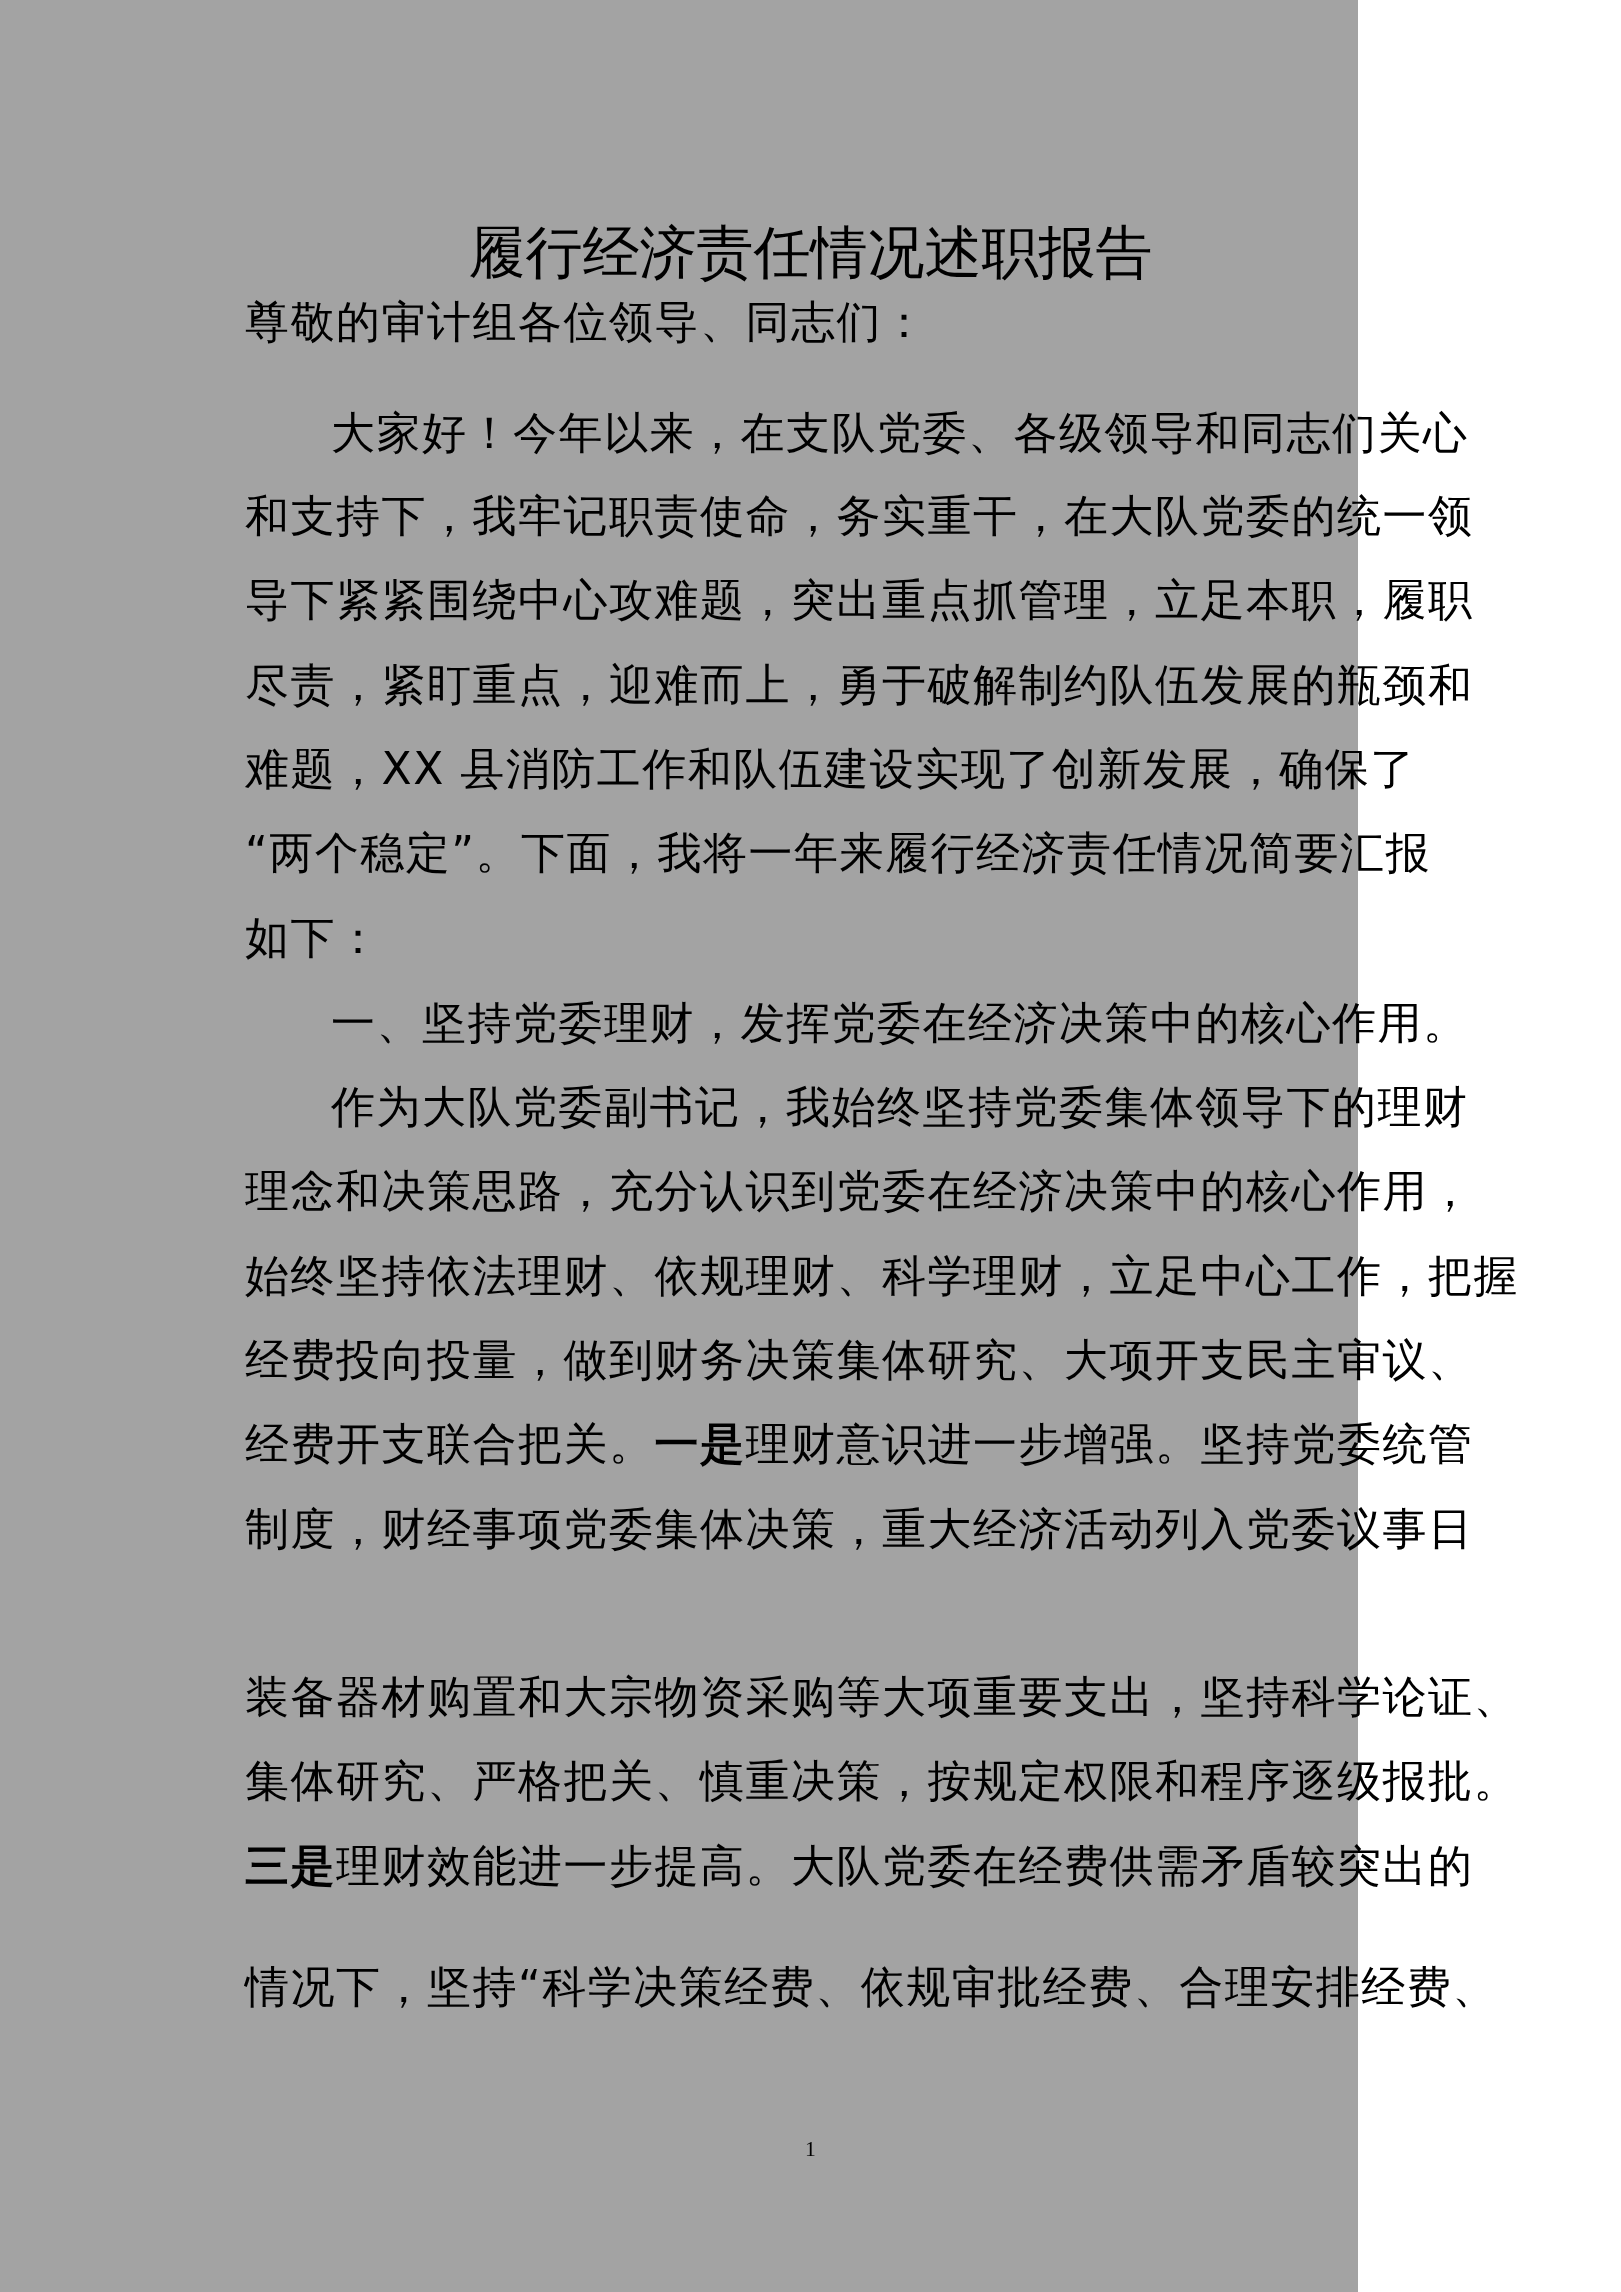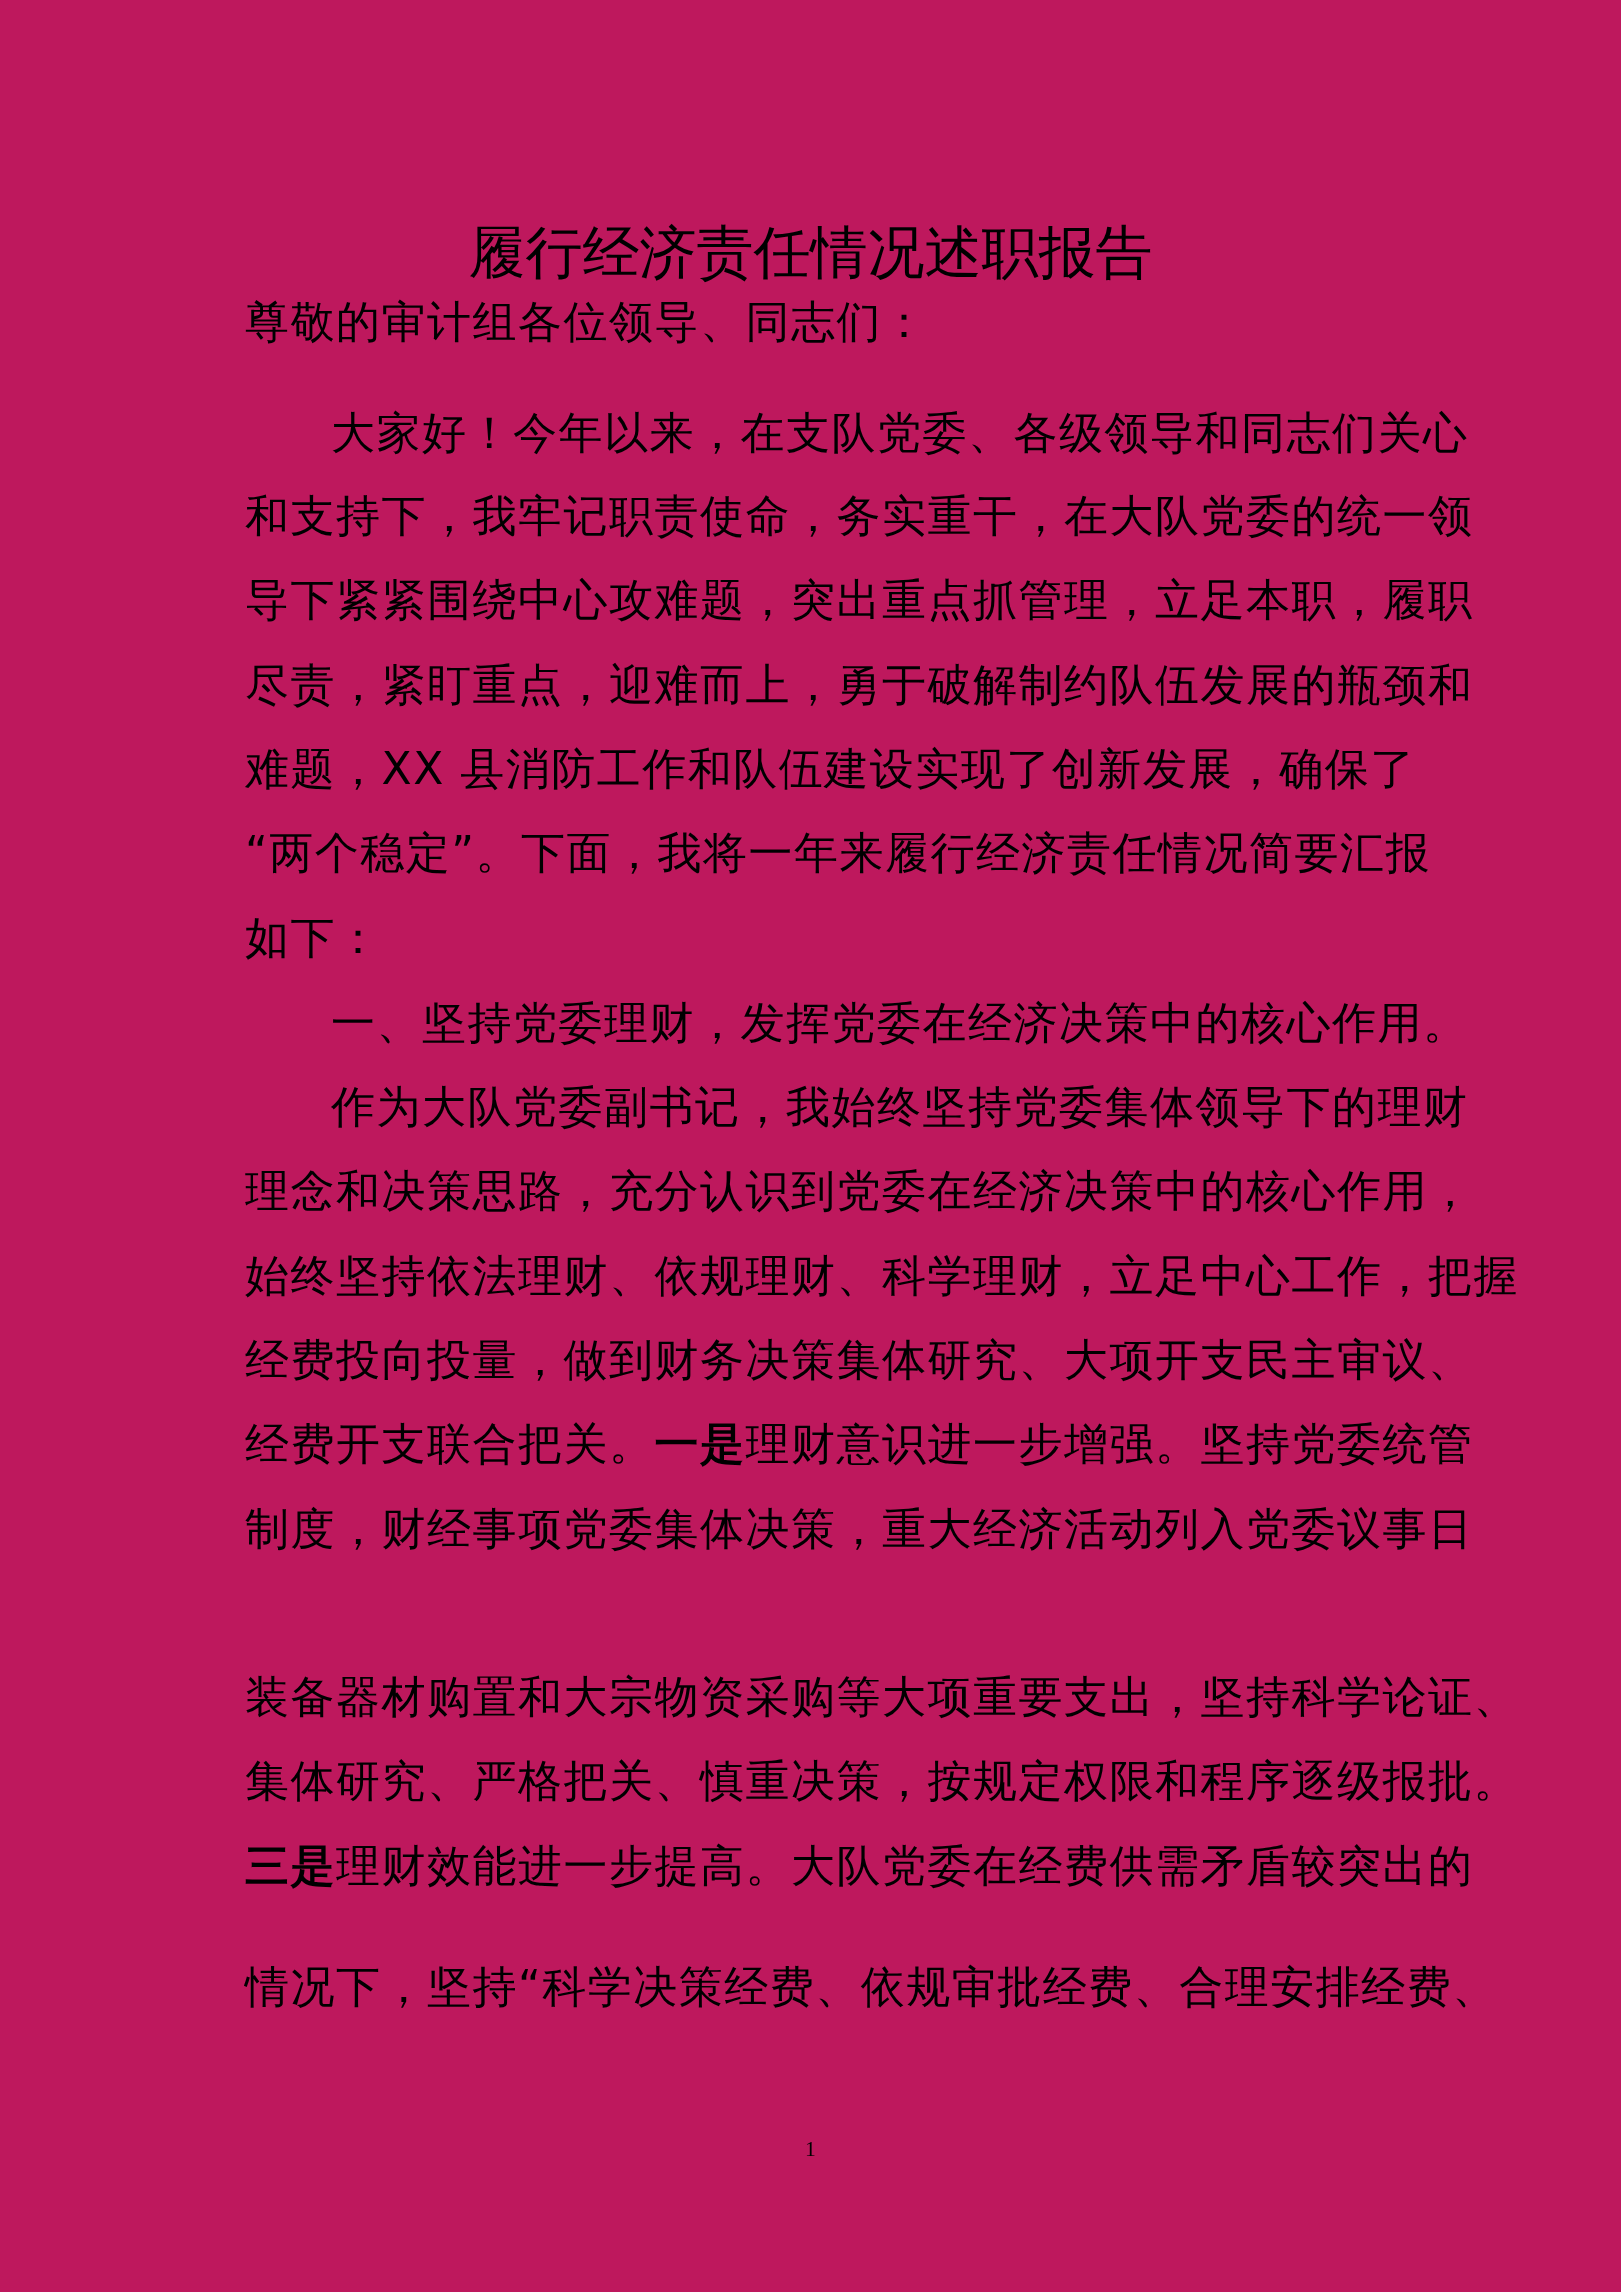--- a/index.html
+++ b/index.html
@@ -1,18 +1,18 @@
 <!DOCTYPE html>
 <html><head>
 <meta charset="utf-8">
 <style>
   html, body { margin:0; padding:0; background:#ffffff; }
   body { width:1621px; height:2293px; position:relative; overflow:hidden;
          font-family:"DejaVu Sans","Liberation Sans",sans-serif; color:#000; }
-  .page { position:absolute; left:0; top:0; width:1621px; height:2293px; background:#be185d; }
+  .page { position:absolute; left:0; top:0; width:1358px; height:2293px; background:#a3a3a3; }
   .title { position:absolute; left:0; width:1621px; top:218px; text-align:center;
            font-size:57px; line-height:69px; letter-spacing:0px; }
   .line { position:absolute; left:245px; width:1176px; font-size:44px; line-height:55px;
           white-space:nowrap; letter-spacing:1.5px; }
   .indent { left:331px; }
   .b { font-weight:bold; }
   .pagenum { position:absolute; top:2137px; left:0; width:1621px; text-align:center;
              font-family:"Liberation Serif","DejaVu Serif",serif; font-size:21.6px; }
 </style>
 </head>

